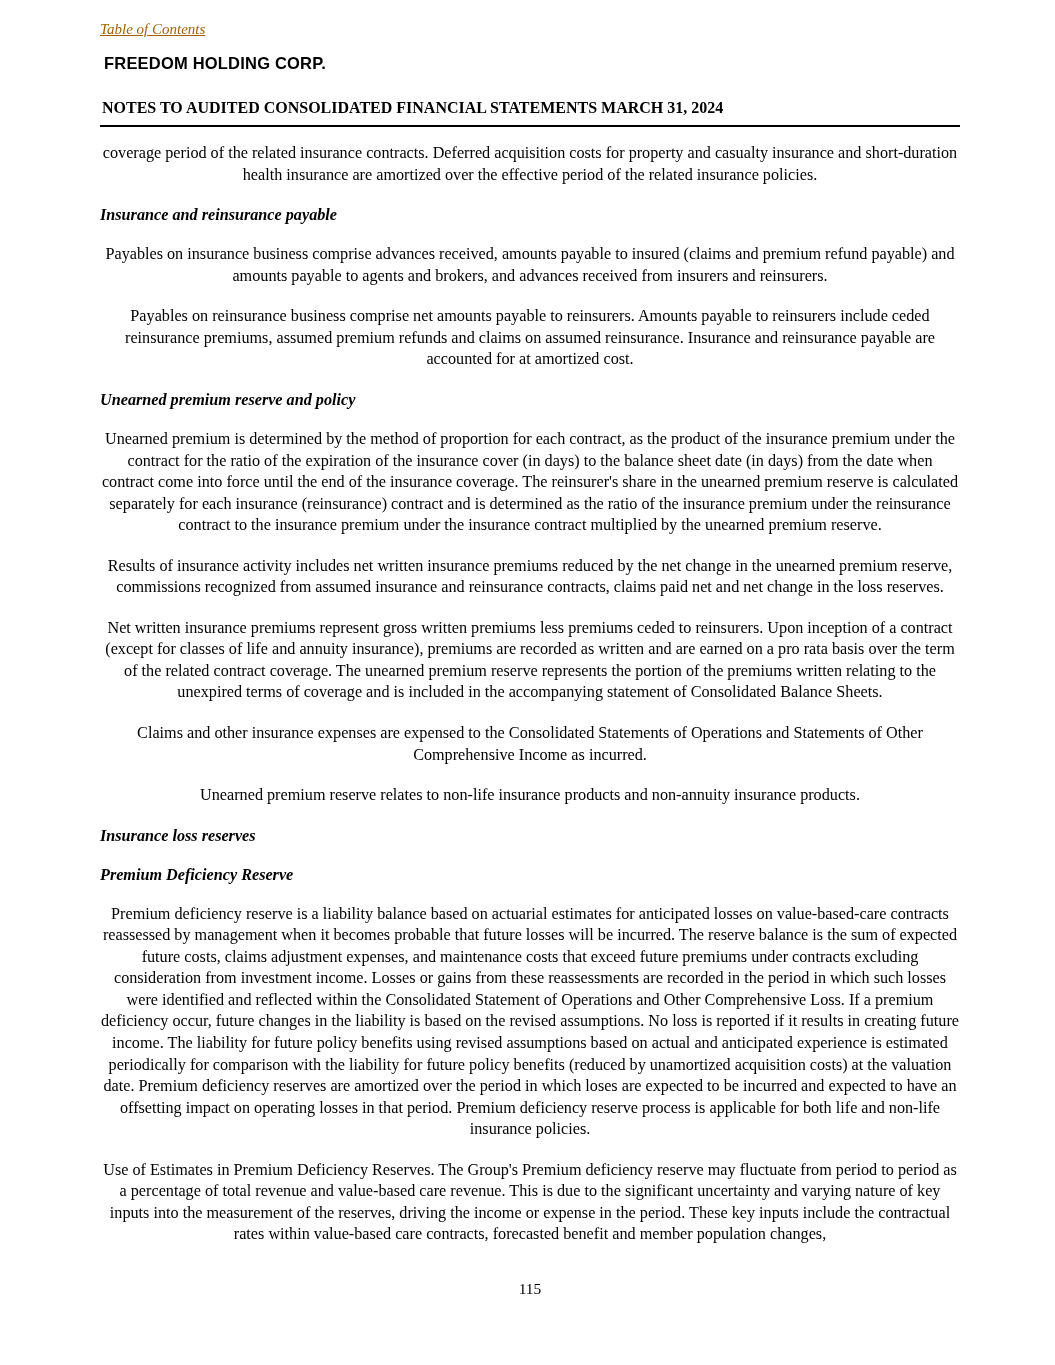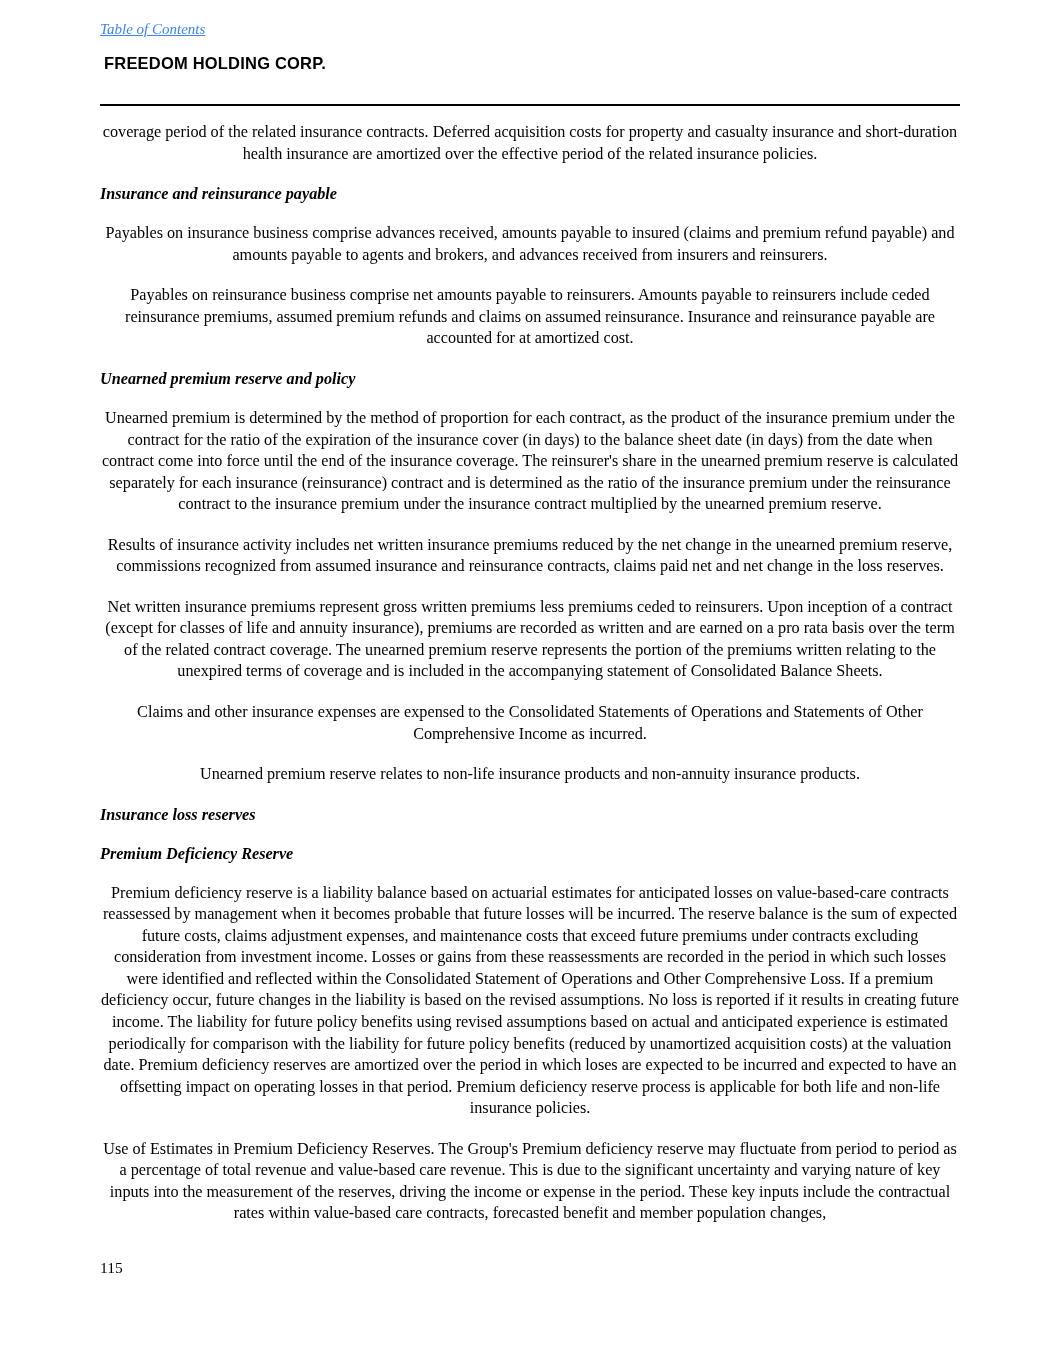--- a/index.html
+++ b/index.html
@@ -17,21 +17,21 @@
     position: relative;
     width: 1055px;
     min-height: 1365px;
     box-sizing: border-box;
     padding: 20px 95px 30px 100px;
   }
   .toc-link {
     font-family: "Liberation Serif", serif;
     font-size: 15px;
     font-style: italic;
-    color: #3b82f6;
+    color: #a16207;
     text-decoration: underline;
     display: inline-block;
     margin-bottom: 10px;
     cursor: pointer;
   }
   .company-name {
     font-family: Liberation Sans, sans-serif;
     font-weight: bold;
     font-size: 16.5px;
     margin: 6px 0 0 4px;
@@ -69,35 +69,37 @@
     line-height: 1.3;
   }
   h4.sub-italic {
     font-size: 16.2px;
     font-weight: bold;
     font-style: italic;
     margin: 0 0 18px 0;
     line-height: 1.3;
   }
   .page-number {
+    text-align: center;
     font-size: 15.5px;
     margin-top: 34px;
     margin-bottom: 2px;
   }
 </style>
 </head>
 <body>
 
 <div class="page">
 
   <a class="toc-link">Table of Contents</a>
 
   <div class="company-name">FREEDOM HOLDING CORP.</div>
 
   <div class="header-block">
+    <div class="header-line1">NOTES TO AUDITED CONSOLIDATED FINANCIAL STATEMENTS MARCH 31, 2024</div>
   </div>
 
   <p class="body-text first-para">coverage period of the related insurance contracts. Deferred acquisition costs for property and casualty insurance and short-duration health insurance are amortized over the effective period of the related insurance policies.</p>
 
   <h3 class="sub-bold-italic">Insurance and reinsurance payable</h3>
 
   <p class="body-text">Payables on insurance business comprise advances received, amounts payable to insured (claims and premium refund payable) and amounts payable to agents and brokers, and advances received from insurers and reinsurers.</p>
 
   <p class="body-text">Payables on reinsurance business comprise net amounts payable to reinsurers. Amounts payable to reinsurers include ceded reinsurance premiums, assumed premium refunds and claims on assumed reinsurance. Insurance and reinsurance payable are accounted for at amortized cost.</p>
 

